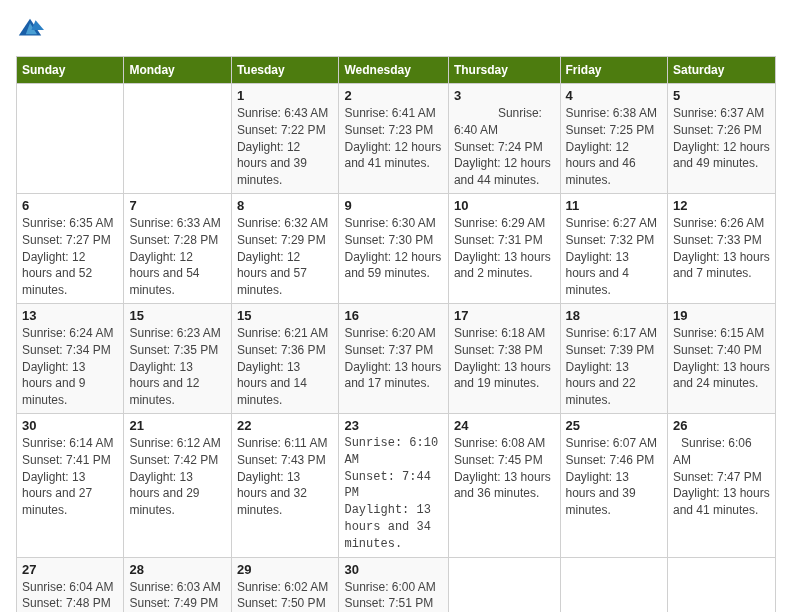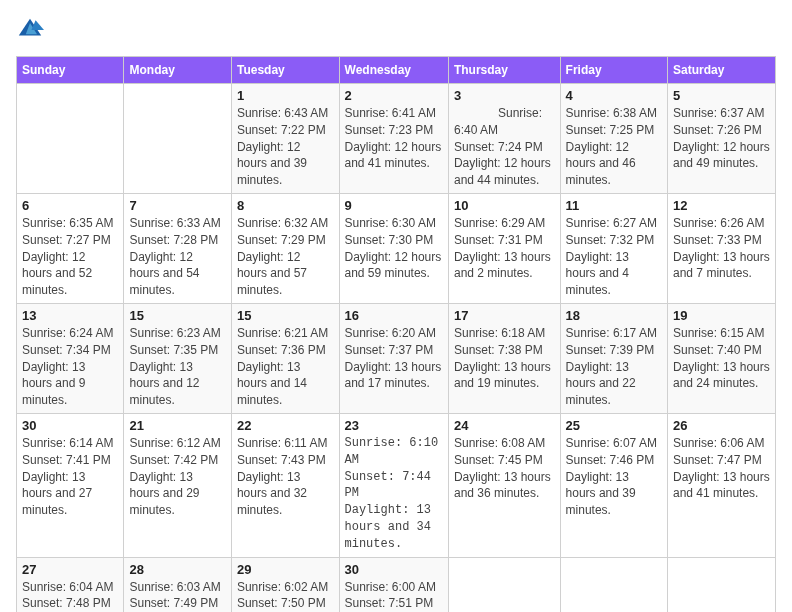--- a/index.html
+++ b/index.html
@@ -52,21 +52,21 @@
     .subtitle {
       font-size: 15px;
       color: #555;
     }
     table {
       width: 100%;
       border-collapse: collapse;
       font-size: 11px;
     }
     thead tr th {
-      background-color: #8b5cf6;
+      background-color: #4d7c0f;
       color: #fff;
       text-align: left;
       padding: 6px 5px;
       font-size: 12px;
       font-weight: bold;
       border: 1px solid #ccc;
     }
     tbody tr td {
       border: 1px solid #d0d0d0;
       vertical-align: top;
@@ -208,21 +208,21 @@
 Daylight: 13 hours and 32 minutes.</span></td>
         <td><span class="day-num">23</span><span class="day-info" style="white-space: pre-line; font-family: Liberation Mono, monospace;">Sunrise: 6:10 AM
 Sunset: 7:44 PM
 Daylight: 13 hours and 34 minutes.</span></td>
         <td><span class="day-num">24</span><span class="day-info" style="white-space: pre-line;">Sunrise: 6:08 AM
 Sunset: 7:45 PM
 Daylight: 13 hours and 36 minutes.</span></td>
         <td><span class="day-num">25</span><span class="day-info" style="white-space: pre-line;">Sunrise: 6:07 AM
 Sunset: 7:46 PM
 Daylight: 13 hours and 39 minutes.</span></td>
-        <td><span class="day-num">26</span><span class="day-info" style="white-space: pre-line;">Sunrise: 6:06 AM
+        <td><span class="day-num">26</span><span class="day-info" style="white-space: pre-line; margin-left: 8px;">Sunrise: 6:06 AM
 Sunset: 7:47 PM
 Daylight: 13 hours and 41 minutes.</span></td>
       </tr>
       <tr>
         <td><span class="day-num">27</span><span class="day-info" style="white-space: pre-line;">Sunrise: 6:04 AM
 Sunset: 7:48 PM
 Daylight: 13 hours and 43 minutes.</span></td>
         <td><span class="day-num">28</span><span class="day-info" style="white-space: pre-line;">Sunrise: 6:03 AM
 Sunset: 7:49 PM
 Daylight: 13 hours and 46 minutes.</span></td>

